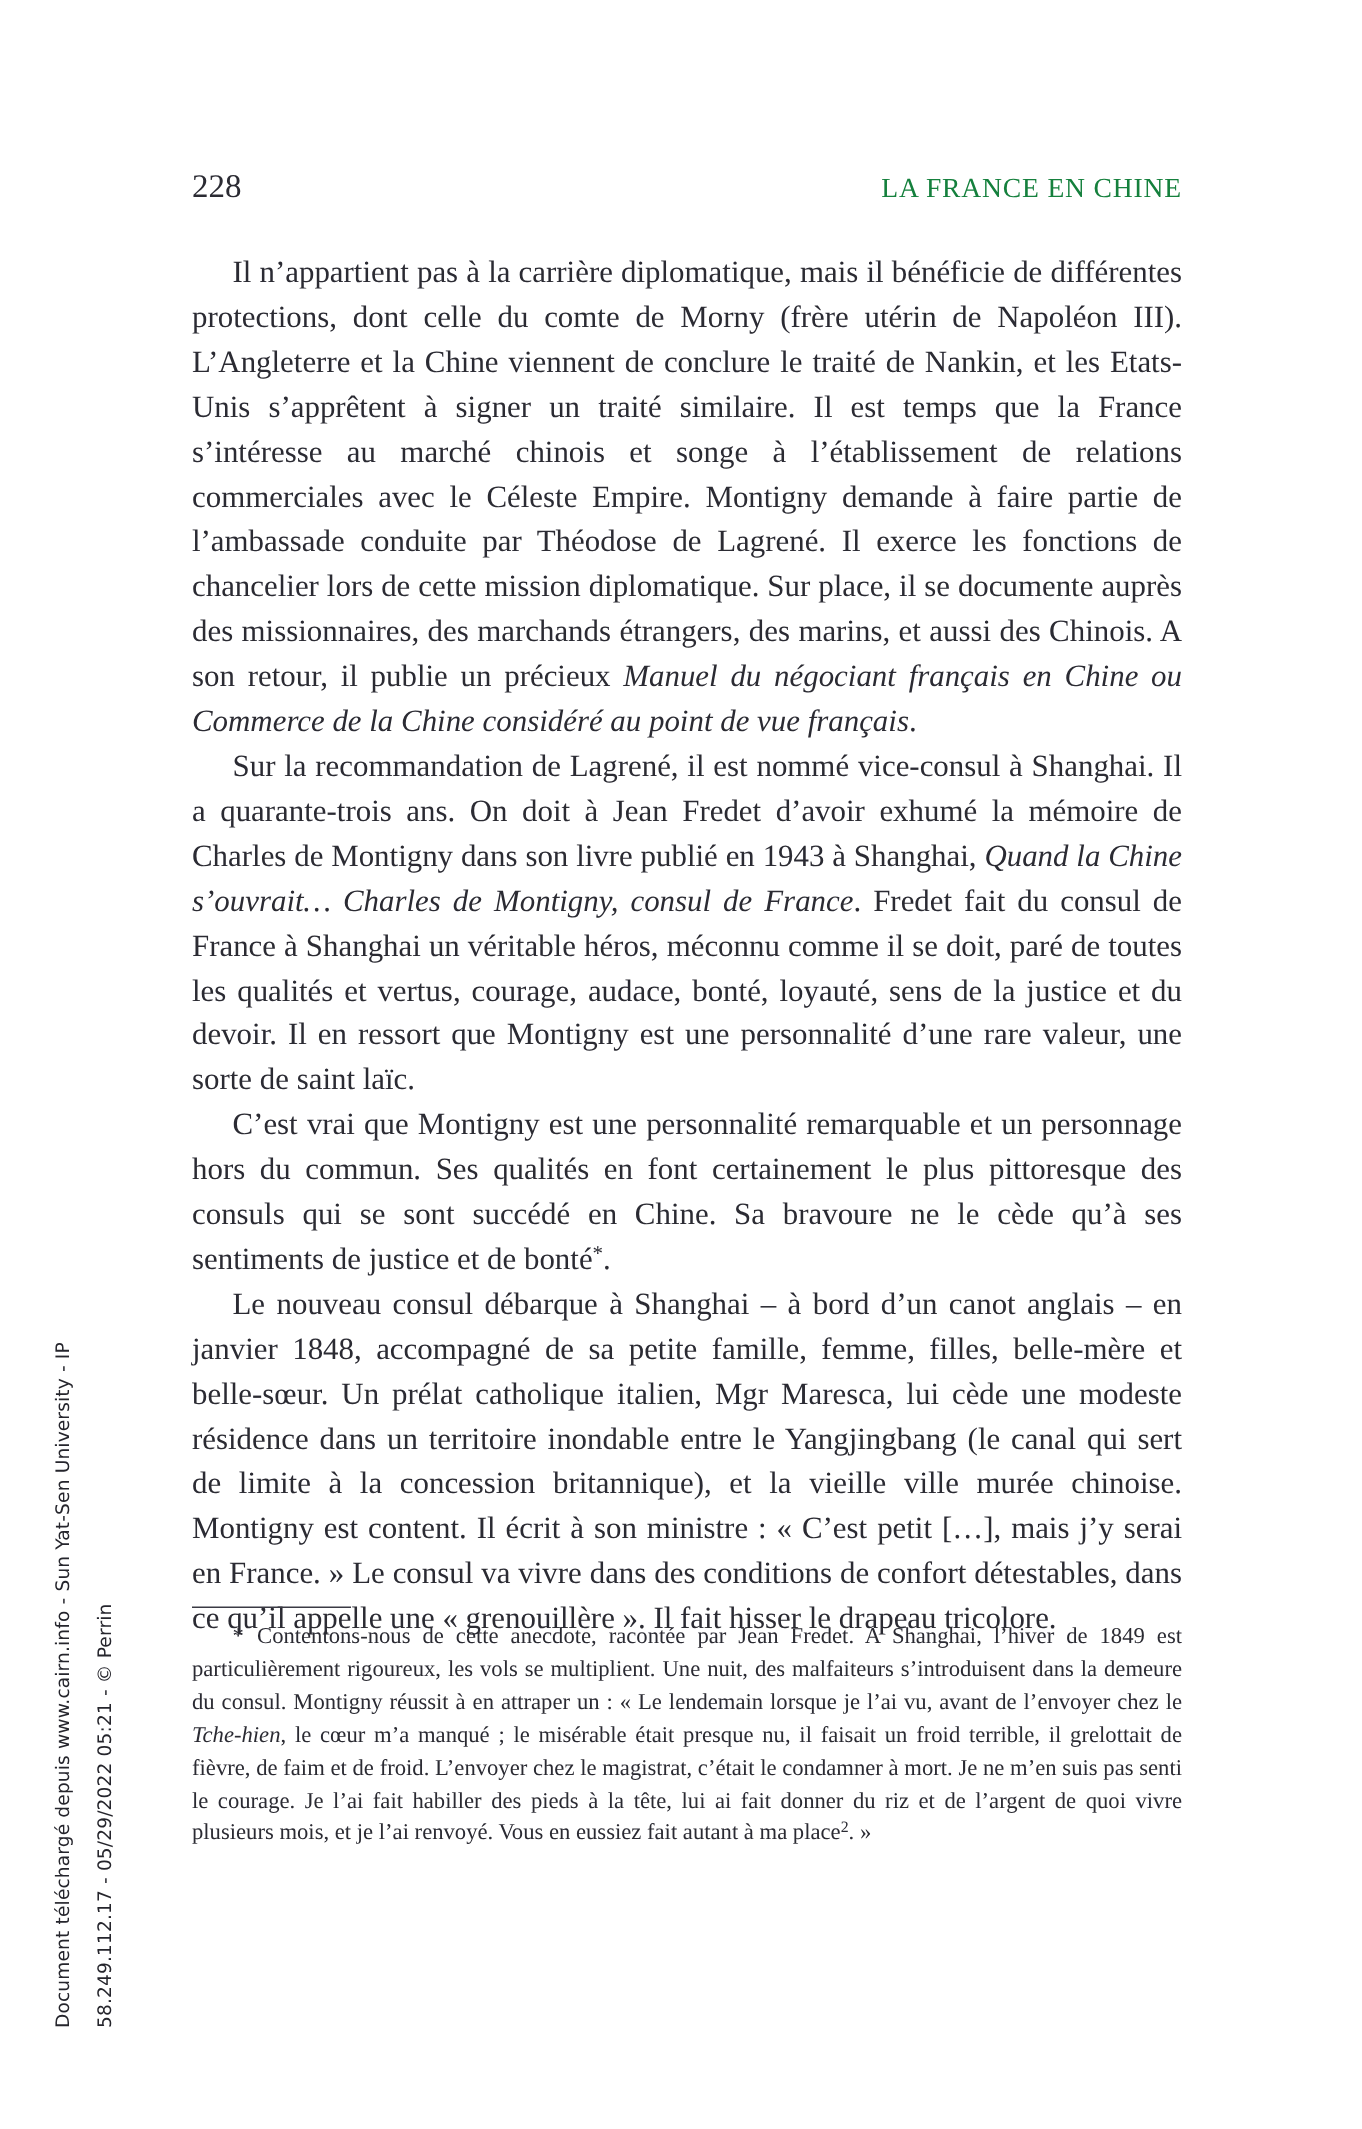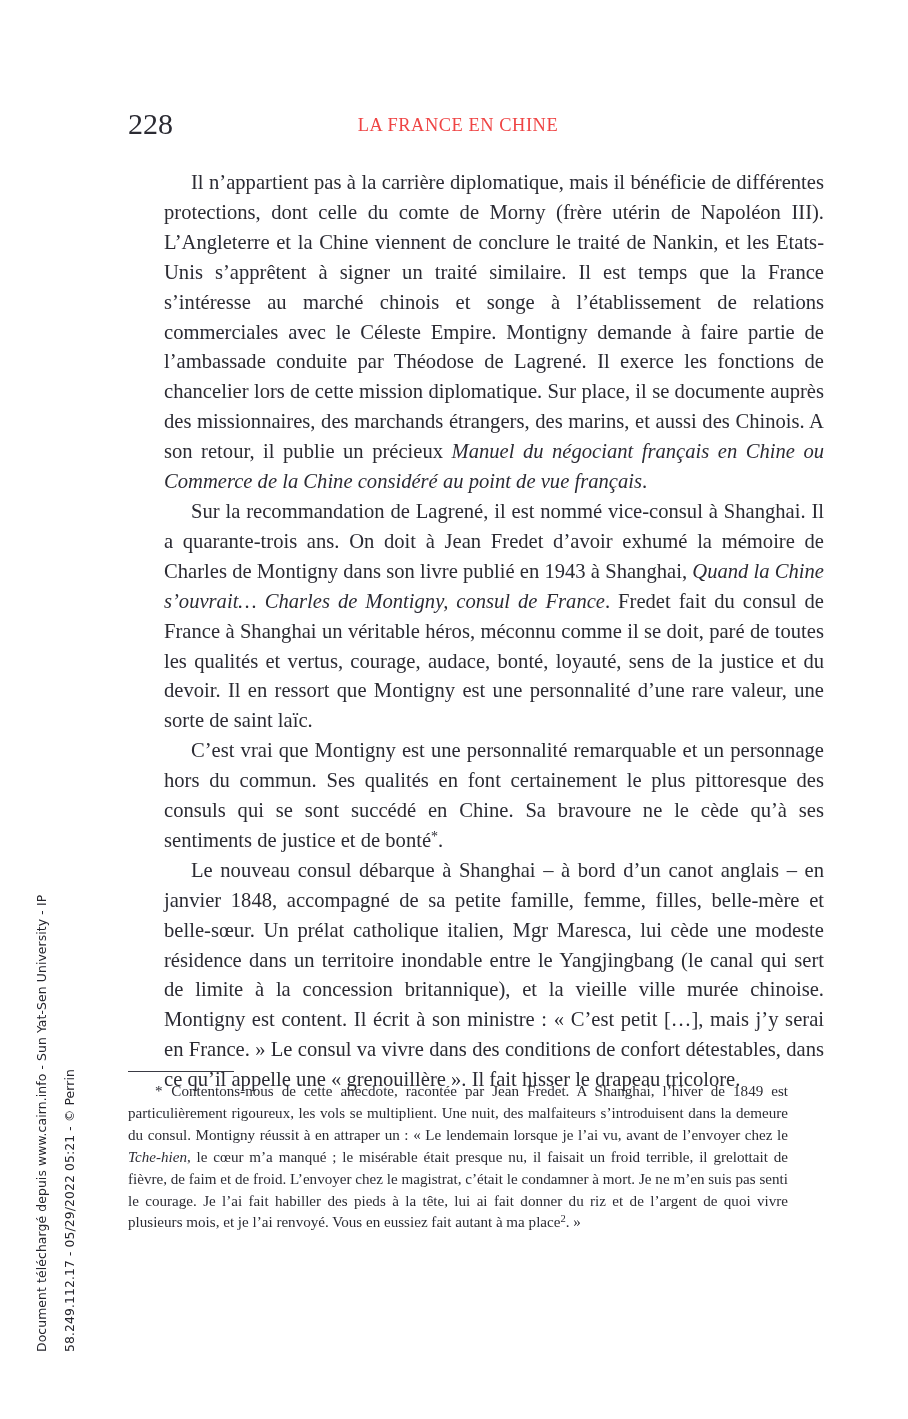--- a/index.html
+++ b/index.html
@@ -50,42 +50,41 @@
     position: absolute;
     top: 111px;
     left: 0;
     width: 660px;
     height: 26px;
   }
   .folio {
     position: absolute;
     left: 0;
     top: 0;
-    font-size: 30px;
+    font-size: 22px;
     line-height: 26px;
     color: #2b2b33;
   }
   .head-title {
     position: absolute;
     left: 0;
     top: 1px;
     width: 660px;
-    text-align: center;
+    text-align: right;
     font-size: 18.4px;
     line-height: 26px;
     letter-spacing: 0.55px;
-    color: #ef4444;
+    color: #15803d;
   }
 
   .body-text {
     position: absolute;
     top: 168px;
     left: 0;
     width: 660px;
-    margin-left: 36px;
   }
   .body-text p {
     margin: 0;
     font-size: 20.6px;
     line-height: 29.9px;
     text-align: justify;
     text-indent: 27px;
     hyphens: manual;
     -webkit-hyphens: manual;
   }

